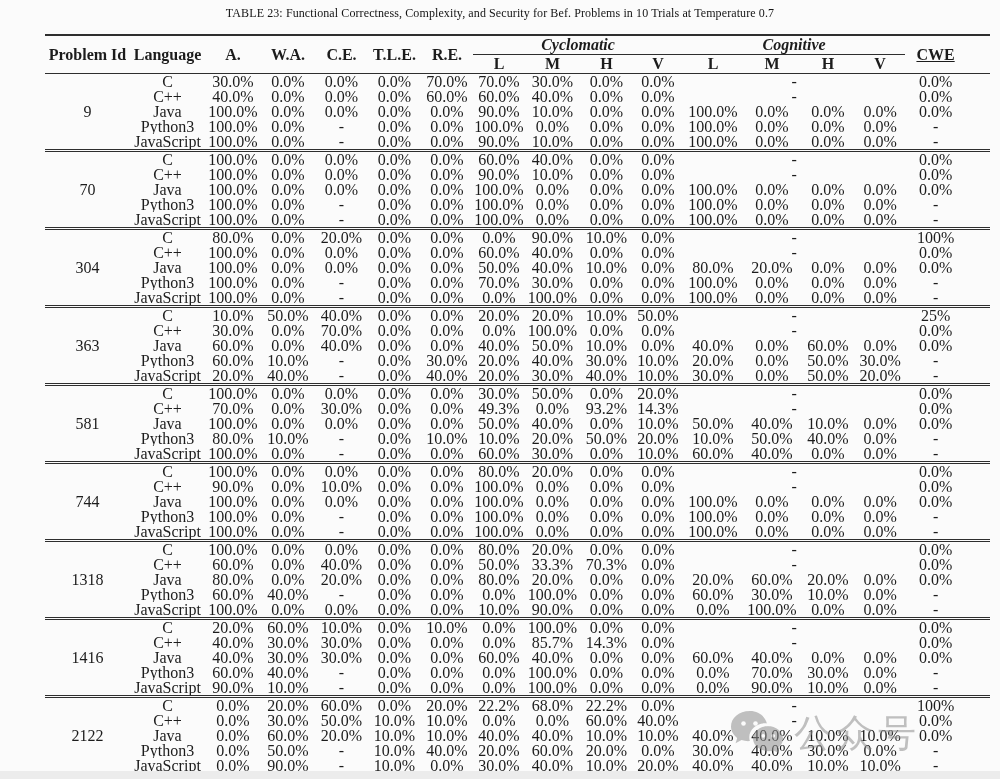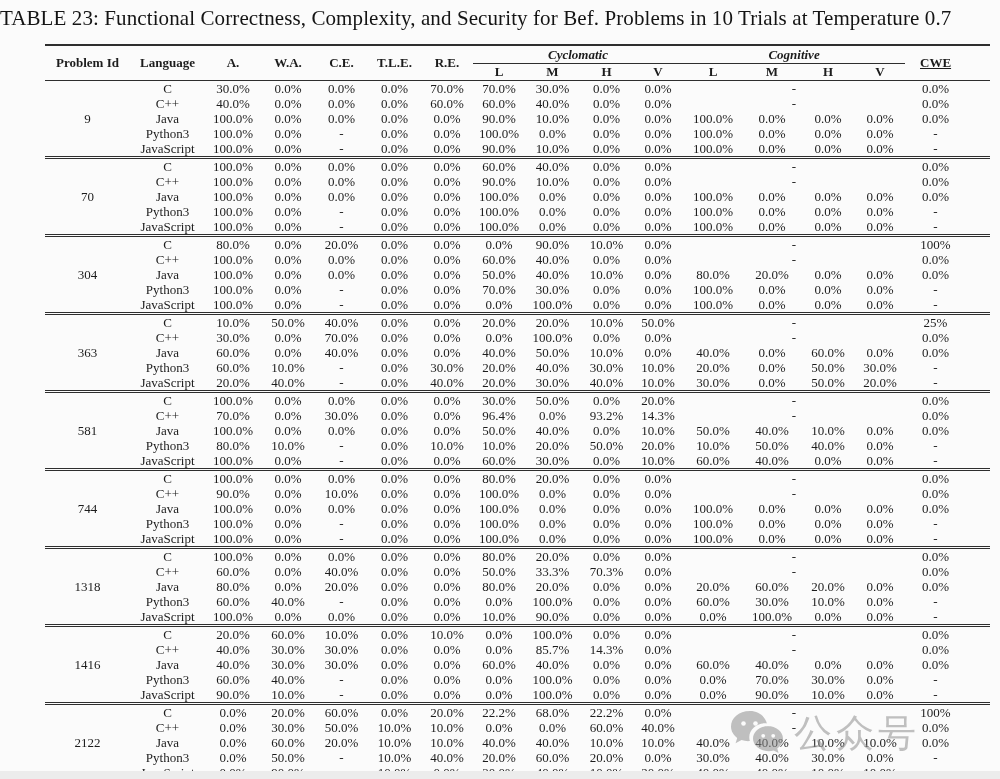--- a/index.html
+++ b/index.html
@@ -6,33 +6,34 @@
   .page{
     position:relative;
     width:1000px;height:779px;
     background:#fbfbfb;
     font-family:"Liberation Serif","DejaVu Serif",serif;
     color:#1c1c1c;
     overflow:hidden;
   }
   .caption{
     width:1000px;
+    text-align:center;
     padding-top:6px;
-    font-size:21px;
+    font-size:12px;
     letter-spacing:.1px;
     color:#141414;
   }
   table.results{
     border-collapse:collapse;
     table-layout:fixed;
     width:945px;
     margin:13px 0 0 45px;
     border-top:2px solid #2e2e2e;
     border-bottom:2px solid #2e2e2e;
-    font-size:13px;
+    font-size:16px;
   }
   th,td{
     padding:0;
     text-align:center;
     vertical-align:middle;
     font-weight:normal;
     white-space:nowrap;
     overflow:hidden;
   }
   thead th{font-weight:bold;}
@@ -455,21 +456,21 @@
           <td colspan="4">-</td>
           <td class="cwe">0.0%</td>
         </tr>
         <tr>
           <td>C++</td>
           <td>70.0%</td>
           <td>0.0%</td>
           <td>30.0%</td>
           <td>0.0%</td>
           <td>0.0%</td>
-          <td>96.4%</td>
+          <td>49.3%</td>
           <td>0.0%</td>
           <td>93.2%</td>
           <td>14.3%</td>
           <td colspan="4">-</td>
           <td class="cwe">0.0%</td>
         </tr>
         <tr>
           <td>Java</td>
           <td>100.0%</td>
           <td>0.0%</td>

